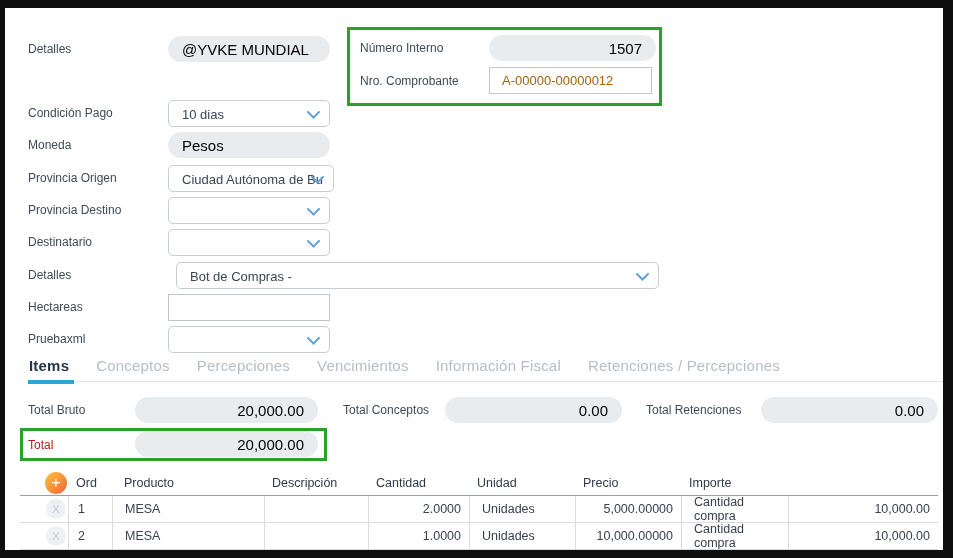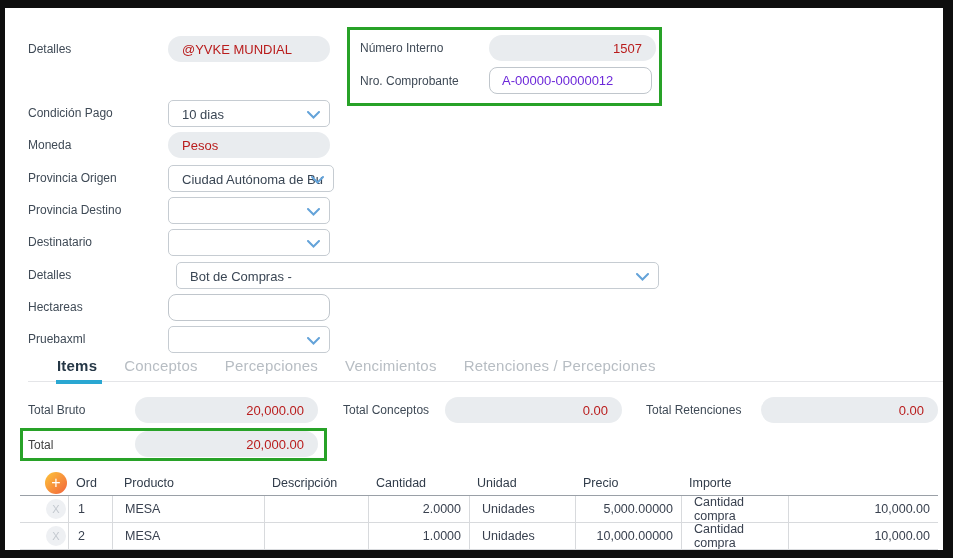--- a/index.html
+++ b/index.html
@@ -1,36 +1,36 @@
 <!DOCTYPE html>
 <html><head>
 <meta charset="utf-8">
 <style>
   * { margin:0; padding:0; box-sizing:border-box; }
   html,body { width:953px; height:558px; background:#0e0e0e; font-family:"Liberation Sans", sans-serif; }
   #frame { position:absolute; left:5px; top:8px; width:938px; height:542px; background:#ffffff; overflow:hidden; }
   .flabel { position:absolute; left:23px; font-size:12px; color:#3f4a56; }
   .pill { background:#e9ecef; border-radius:13px; height:26px; display:flex; align-items:center;
-          padding:0 14px; font-size:13px; color:#b91c1c; }
+          padding:0 14px; font-size:15px; color:#000000; }
   .pill.right { justify-content:flex-end; }
   .selbox { background:#fff; border:1px solid #c6ccd2; border-radius:5px; height:27px;
             display:flex; align-items:center; padding:1px 26px 0 13px; font-size:13px; color:#3a4654;
             position:relative; white-space:nowrap; overflow:hidden; }
   .selbox .chev { position:absolute; right:9px; top:10px; }
-  .inputbox { background:#fff; border:1px solid #c0c6cc; border-radius:8px; height:27px;
-              display:flex; align-items:center; padding:0 12px; font-size:13px; color:#6d28d9; }
+  .inputbox { background:#fff; border:1px solid #c0c6cc; border-radius:0; height:27px;
+              display:flex; align-items:center; padding:0 12px; font-size:13px; color:#a16207; }
 
   .hl-box { position:absolute; border:3px solid #28a228; }
 
   
   #tabbar { position:absolute; left:23px; right:0; top:349px; height:25px; display:flex; gap:25px;
             border-bottom:1px solid #e4e5e8; }
   .tab { position:relative; font-size:15px; color:#b7bdc3; font-weight:500; letter-spacing:.2px;
          padding:0 1px; cursor:default; }
-  .tab.active { color:#253746; font-weight:600;margin-left:28px; }
+  .tab.active { color:#253746; font-weight:600; }
   .tab.active::after { content:""; position:absolute; left:0; right:-4px; bottom:-3px; height:4px;
                        background:#2aa7d2; }
 
   
   .tlabel { position:absolute; font-size:12px; color:#3f4a56; }
   .tpill { position:absolute; height:26px; }
 
   
   #items-table { position:absolute; left:15px; top:462px; width:918px; font-size:12.5px; color:#39414f; }
   .trow { display:grid; grid-template-columns:48px 44px 152px 104px 101px 106px 106px 107px 150px; }
@@ -117,34 +117,35 @@
     <svg class="chev" width="13" height="8" viewBox="0 0 13 8">
         <polyline points="1,1 6.5,6.5 12,1" stroke="#64a3d9" stroke-width="2" fill="none" stroke-linecap="round"></polyline>
       </svg>
   </div>
 
   <div id="tabbar">
     <div class="tab active">Items</div>
     <div class="tab">Conceptos</div>
     <div class="tab">Percepciones</div>
     <div class="tab">Vencimientos</div>
+    <div class="tab">Información Fiscal</div>
     <div class="tab">Retenciones / Percepciones</div>
   </div>
 
   <span class="tlabel" style="left:23px;top:395px">Total Bruto</span>
   <div class="pill right tpill" style="left:130px;top:389px;width:183px">20,000.00</div>
 
   <span class="tlabel" style="left:338px;top:395px">Total Conceptos</span>
   <div class="pill right tpill" style="left:440px;top:389px;width:177px">0.00</div>
 
   <span class="tlabel" style="left:641px;top:395px">Total Retenciones</span>
   <div class="pill right tpill" style="left:756px;top:389px;width:177px">0.00</div>
 
   <div class="hl-box" style="left:15px;top:420px;width:307px;height:33px">
-    <span style="position:absolute;left:5px;top:7px;font-size:12px;color:#404040">Total</span>
+    <span style="position:absolute;left:5px;top:7px;font-size:12px;color:#b91c1c">Total</span>
     <div class="pill right" style="position:absolute;left:112px;top:0px;width:183px">20,000.00</div>
   </div>
 
   <div id="items-table">
     <div class="trow head">
       <div class="cell btncol">
           <button class="add-btn">+</button>
         </div>
       <div class="cell">Ord</div>
       <div class="cell" style="padding-left:12px">Producto</div>

